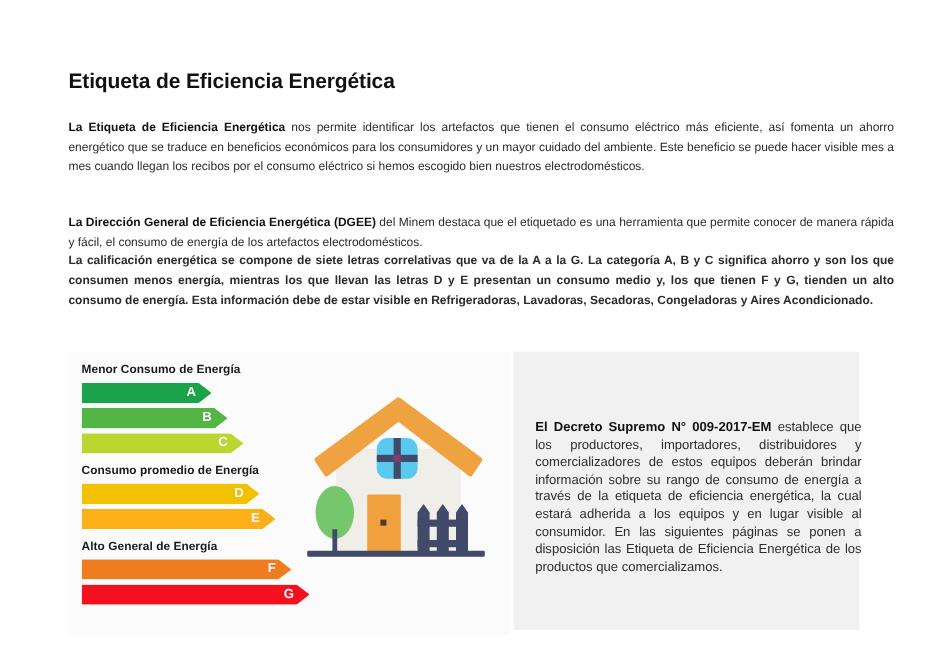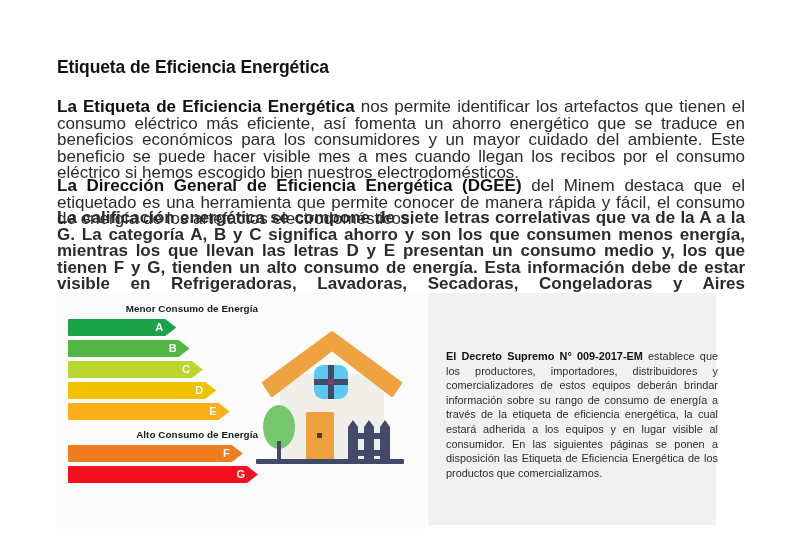--- a/index.html
+++ b/index.html
@@ -32,21 +32,21 @@
     font-weight: bold;
     letter-spacing: -0.1px;
     color: #111111;
   }
 
   
   .para {
     position: absolute;
     left: 57px;
     width: 688px;
-    font-size: 17px;
+    font-size: 10px;
     line-height: 16.6px;
     text-align: justify;
     color: #2b2b2b;
   }
   .para b { font-weight: bold; color: #111; }
 
   #para1 { top: 99px; }
   #para2 { top: 178px; }
   #para3 { top: 210px; font-weight: bold; }
 
@@ -69,21 +69,20 @@
     height: 232px;
     background: #f1f1f1;
   }
 
   
   #scale {
     position: absolute;
     left: 12px;
     top: 10px;
     width: 190px;
-    text-align: right;
   }
   .scale-heading {
     font-size: 9.9px;
     font-weight: bold;
     color: #16181c;
     margin: 0 0 5px 0;
     letter-spacing: 0.05px;
     white-space: nowrap;
   }
   .scale-heading.second { margin-top: 9px; }
@@ -165,33 +164,34 @@
         <div class="bar" style="width:64%;background:#52b544">
           <span class="bar-letter">B</span>
         </div>
       </div>
       <div class="bar-row">
         <div class="bar" style="width:71%;background:#bcd630">
           <span class="bar-letter">C</span>
         </div>
       </div>
 
+      <div class="scale-heading second">Consumo promedio de Energía</div>
 
       <div class="bar-row">
         <div class="bar" style="width:78%;background:#f2c200">
           <span class="bar-letter">D</span>
         </div>
       </div>
       <div class="bar-row">
         <div class="bar" style="width:85%;background:#fcb018">
           <span class="bar-letter">E</span>
         </div>
       </div>
 
-      <div class="scale-heading third">Alto Consumo de Energía</div>
+      <div class="scale-heading third">Alto General de Energía</div>
 
       <div class="bar-row">
         <div class="bar" style="width:92%;background:#ef7c1f">
           <span class="bar-letter">F</span>
         </div>
       </div>
       <div class="bar-row">
         <div class="bar" style="width:100%;background:#f5101f">
           <span class="bar-letter">G</span>
         </div>

